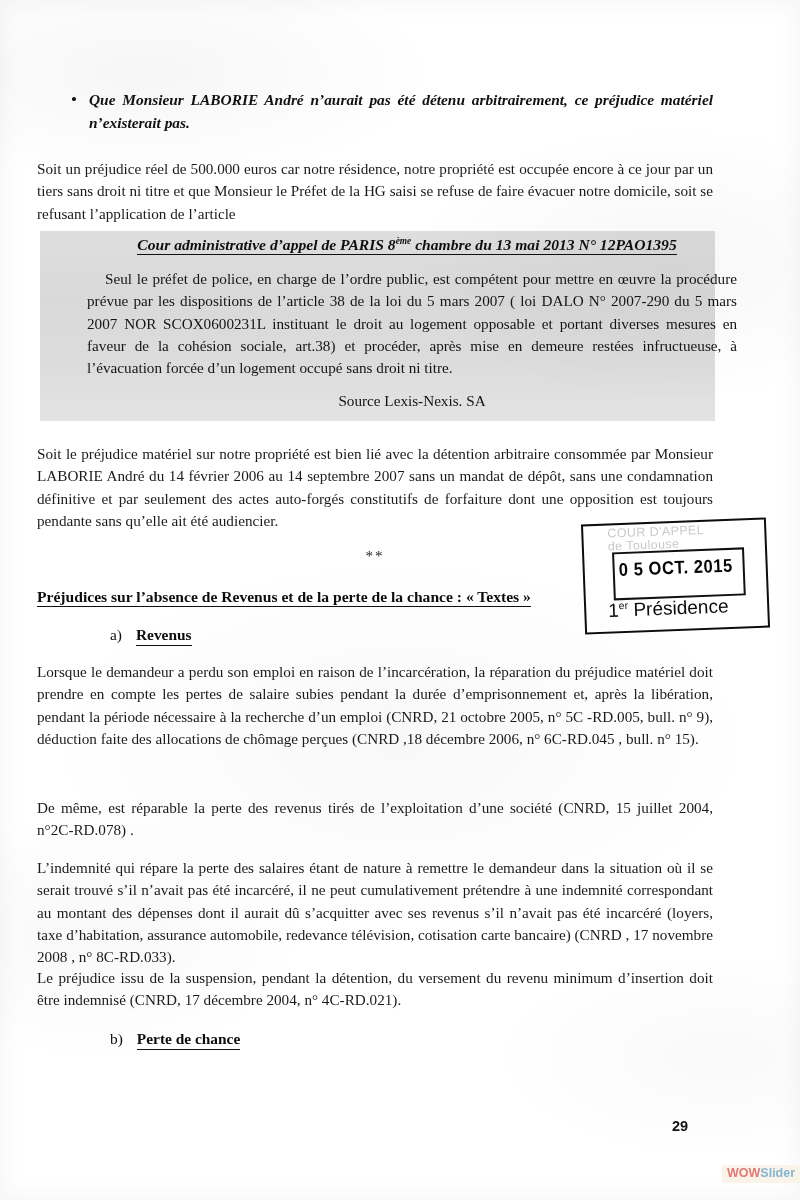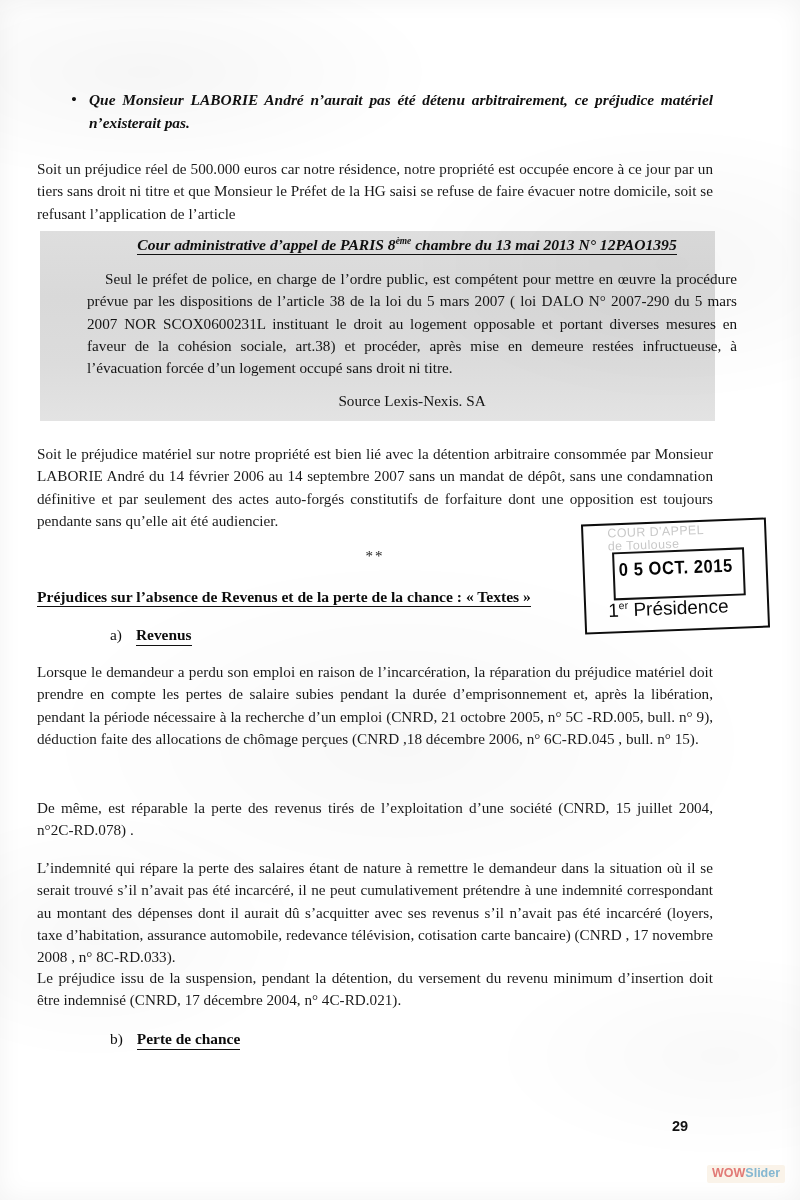--- a/index.html
+++ b/index.html
@@ -260,21 +260,21 @@
     position: absolute;
     left: 672px;
     top: 1118px;
     font-size: 14.5px;
     font-weight: bold;
     color: #111;
     font-family: "Liberation Sans", sans-serif;
   }
   .watermark {
     position: absolute;
-    left: 707px;
+    left: 722px;
     top: 1165px;
     padding: 2px 5px 3px 5px;
     background: #faf3e8;
     border-radius: 2px;
     font-family: "Liberation Sans", sans-serif;
     font-size: 12.5px;
     font-weight: bold;
     line-height: 1;
     z-index: 45;
     opacity: 0.95;

